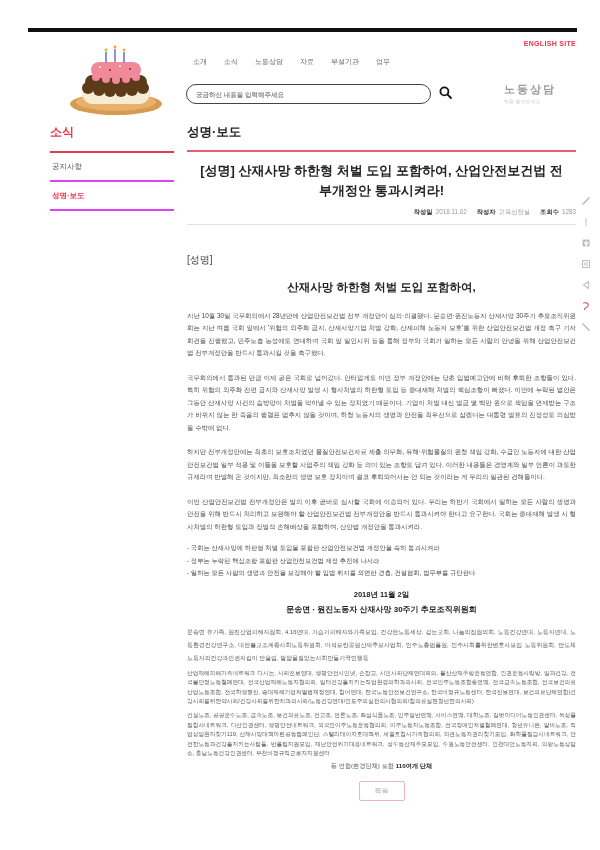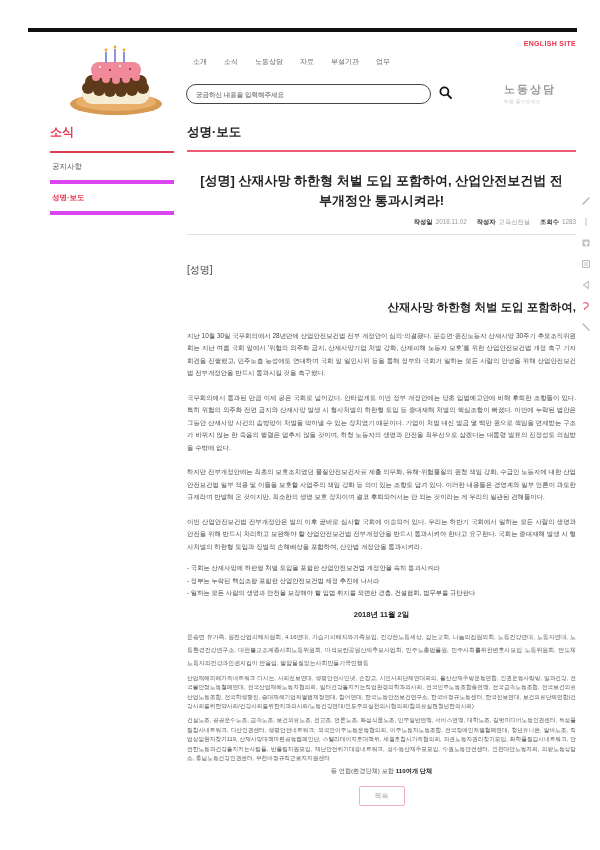--- a/index.html
+++ b/index.html
@@ -20,32 +20,32 @@
     font-size:6.5px;color:#333;padding:0 9px;outline:none;font-family:inherit;}
   .search::placeholder{color:#8a8a8a;font-weight:bold;}
   .mag{margin-left:8px;}
   .brand{left:504px;top:82px;width:72px;text-align:left;}
   .brand .bn{font-size:11px;color:#9a9a9a;letter-spacing:2px;font-weight:bold;}
   .brand .bt{font-size:4.5px;color:#c4c4c4;margin-top:2px;letter-spacing:.5px;}
   
   .sidebar{left:50px;top:124px;width:124px;}
   .sidebar .stitle{font-size:12px;font-weight:bold;color:#e8354b;padding-bottom:10px;}
   .sidebar .sline{height:2px;background:#de3b51;}
-  .sidebar .sitem{font-size:7.5px;color:#555;padding:9px 2px 8px 2px;border-bottom:4px solid #d946ef;cursor:pointer;}
+  .sidebar .sitem{font-size:7.5px;color:#555;padding:9px 2px 8px 2px;border-bottom:2px solid #d946ef;cursor:pointer;}
   .sidebar .sitem.active{color:#e8354b;font-weight:bold;}
   
   .main{left:187px;top:124px;width:389px;}
   .ptitle{font-size:12.5px;font-weight:bold;color:#222;padding-bottom:9px;}
   .pline{height:2px;background:#ee5b74;}
-  .atitle{margin-top:19px;text-align:center;font-size:13px;font-weight:bold;color:#222;line-height:1.55;padding:0 12px;}
+  .atitle{margin-top:9px;text-align:center;font-size:13px;font-weight:bold;color:#222;line-height:1.55;padding:0 12px;}
   .meta{margin-top:7px;display:flex;justify-content:flex-end;gap:10px;font-size:6.3px;color:#999;}
   .meta b{color:#333;font-weight:bold;margin-right:3px;}
   .mdiv{margin-top:7px;border-top:1px solid #e0e0e0;}
   .tag{margin-top:28px;font-size:10px;color:#444;}
-  .subtitle{margin-top:20px;text-align:right;font-size:11.5px;font-weight:bold;color:#222;line-height:1.78;}
+  .subtitle{margin-top:10px;text-align:center;font-size:11.5px;font-weight:bold;color:#222;line-height:1.78;}
   .para{margin-top:12px;font-size:6.4px;line-height:12.5px;color:#444;text-align:justify;word-break:break-all;}
   .para:first-of-type{margin-top:16px;}
   .demands{margin-top:9px;font-size:6.3px;line-height:12.3px;color:#444;}
   .sdate{margin-top:11px;text-align:center;font-size:7.5px;font-weight:bold;color:#222;}
   .ssign{margin-top:4px;text-align:center;font-size:8px;font-weight:bold;color:#222;}
   .orgs{margin-top:11px;font-size:5.9px;line-height:12.8px;color:#555;text-align:justify;word-break:break-all;}
   .orgs2{margin-top:4px;font-size:5.7px;line-height:9.6px;color:#555;text-align:justify;word-break:break-all;}
   .orgfoot{margin-top:3px;text-align:center;font-size:6.2px;color:#555;}
   .orgfoot b{color:#222;}
   .listbtn{display:block;margin:10px auto 0 auto;background:#fff;border:1px solid #f2b3bc;border-radius:2px;
@@ -145,20 +145,21 @@
   <div class="para">하지만 전부개정안에는 최초의 보호조치였던 물질안전보건자료 제출 의무화, 유해·위험물질의 원청 책임 강화, 수급인 노동자에 대한 산업안전보건법 일부 적용 및 이들을 보호할 사업주의 책임 강화 등 의미 있는 조항도 담겨 있다. 이러한 내용들은 경영계와 일부 언론이 과도한 규제라며 반발해 온 것이지만, 최소한의 생명 보호 장치이며 결코 후퇴되어서는 안 되는 것이라는 게 우리의 일관된 견해들이다.</div>
   <div class="para">이번 산업안전보건법 전부개정안은 발의 이후 곧바로 심사할 국회에 이송되어 있다. 우리는 하반기 국회에서 일하는 모든 사람의 생명과 안전을 위해 반드시 처리하고 보완해야 할 산업안전보건법 전부개정안을 반드시 통과시켜야 한다고 요구한다. 국회는 중대재해 발생 시 형사처벌의 하한형 도입과 징벌적 손해배상을 포함하여, 산안법 개정안을 통과시켜라.</div>
 
   <div class="demands">
     <div>- 국회는 산재사망에 하한형 처벌 도입을 포함한 산업안전보건법 개정안을 속히 통과시켜라</div>
     <div>- 정부는 누락된 핵심조항 포함한 산업안전보건법 제정 추진에 나서라</div>
     <div>- 일하는 모든 사람의 생명과 안전을 보장해야 할 입법 취지를 외면한 경총, 건설협회, 법무부를 규탄한다</div>
   </div>
 
   <div class="sdate">2018년 11월 2일</div>
+  <div class="ssign">문송면 · 원진노동자 산재사망 30주기 추모조직위원회</div>
 
   <div class="orgs">문송면 유가족, 원진산업피해자협회, 4.16연대, 가습기피해자와가족모임, 건강한노동세상, 걷는교회, 나눔의집협의회, 노동건강연대, 노동자연대, 노동환경건강연구소, 대한불교조계종사회노동위원회, 마석모란공원산재추모사업회, 민주노총법률원, 민주사회를위한변호사모임 노동위원회, 반도체노동자의건강과인권지킴이 반올림, 발암물질없는사회만들기국민행동</div>
   <div class="orgs2">산업재해피해가족네트워크 다시는, 사회진보연대, 생명안전시민넷, 손잡고, 시민사회단체연대회의, 울산산재추방운동연합, 인권운동사랑방, 일과건강, 전국불안정노동철폐연대, 전국산업재해노동자협의회, 일터건강을지키는직업환경의학과의사회, 전국민주노동조합총연맹, 전국금속노동조합, 전국보건의료산업노동조합, 전국학생행진, 중대재해기업처벌법제정연대, 참여연대, 한국노동안전보건연구소, 한국비정규노동센터, 한국진보연대, 보건의료단체연합(건강사회를위한약사회/건강사회를위한치과의사회/노동건강연대/인도주의실천의사협의회/참의료실현청년한의사회)</div>
   <div class="orgs2">건설노조, 공공운수노조, 금속노조, 보건의료노조, 전교조, 언론노조, 화섬식품노조, 민주일반연맹, 서비스연맹, 대학노조, 길벗미디어노동인권센터, 독성물질참사네트워크, 다산인권센터, 생명안전네트워크, 외국인이주노동운동협의회, 이주노동자노동조합, 전국장애인차별철폐연대, 청년유니온, 알바노조, 직업성암환자찾기119, 산재사망대책마련공동캠페인단, 스텔라데이지호대책위, 세월호참사가족협의회, 파견노동자권리찾기모임, 화학물질감시네트워크, 안전한노동과건강을지키는사람들, 반올림지원모임, 재난안전위기대응네트워크, 성수동산재추모모임, 수원노동안전센터, 인천대안노동자회, 의왕노동상담소, 충남노동건강인권센터, 부천비정규직근로자지원센터</div>
   <div class="orgfoot">
     <span>등 연합(환경단체) 포함</span> <b>110여개 단체</b>
   </div>
 
   <button class="listbtn">목록</button>
 </div>

